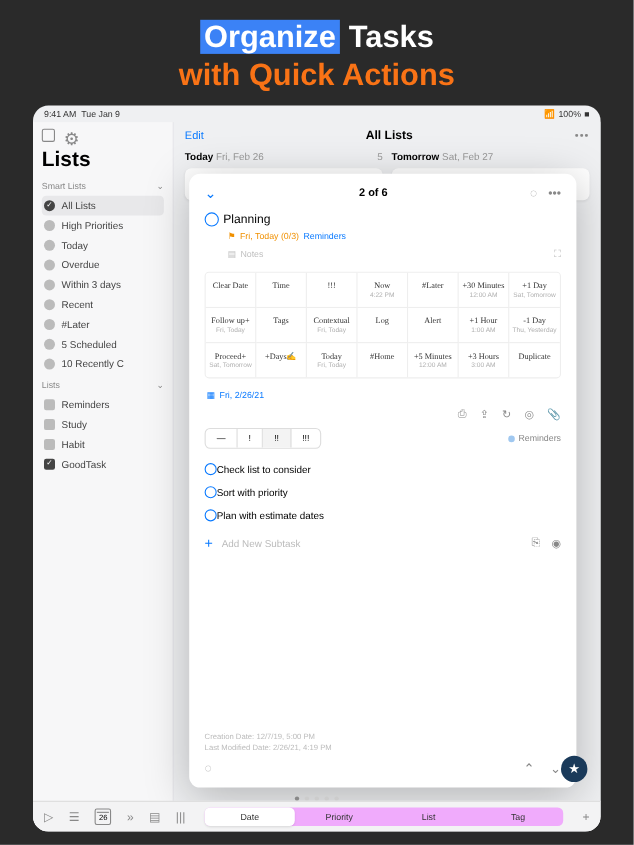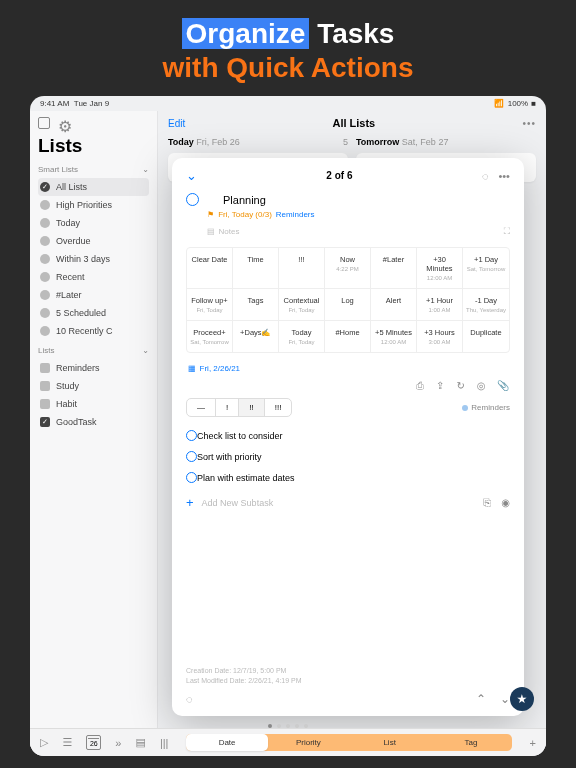--- a/index.html
+++ b/index.html
@@ -38,35 +38,35 @@
 .bubble{width:10px;height:10px;border:1.5px solid #bbb;border-radius:50%;margin-top:2px;}
 .card-body{flex:1;}
 .card-title{font-size:9px;font-weight:500;}
 .card-meta{font-size:7px;color:#aaa;}
 .card-meta .tag{color:#e77;}
 .modal{position:absolute;top:62px;left:142px;right:22px;bottom:40px;background:#fff;border-radius:10px;box-shadow:0 8px 40px rgba(0,0,0,0.25);padding:10px 14px;display:flex;flex-direction:column;overflow:hidden;}
 .m-head{display:flex;justify-content:space-between;align-items:center;margin-bottom:10px;}
 .chev{color:#0a7aff;font-size:13px;}
 .m-title{font-size:10px;font-weight:600;}
 .m-head-r{display:flex;gap:10px;color:#888;font-size:11px;}
-.task-row{display:flex;align-items:center;gap:24px;}
+.task-row{display:flex;align-items:center;gap:4px;}
 .ring{width:13px;height:13px;border:1.5px solid #0a7aff;border-radius:50%;}
 .task-name{font-size:11px;font-weight:500;}
 .task-sub{font-size:8px;margin:4px 0 4px 21px;display:flex;gap:4px;align-items:center;}
 .ts-icon{color:#f09000;}
 .ts-date{color:#f09000;}
 .ts-rem{color:#0a7aff;}
 .notes-row{display:flex;justify-content:space-between;align-items:center;margin:3px 0 6px 21px;}
 .notes{font-size:8px;color:#c0c0c0;display:flex;gap:4px;align-items:center;}
 .expand{color:#bbb;font-size:9px;}
 .qa-grid{display:grid;grid-template-columns:repeat(7,1fr);border:1px solid #eee;border-radius:4px;margin:4px 0 6px;}
 .qa{border-right:1px solid #eee;border-bottom:1px solid #eee;padding:7px 2px;text-align:center;}
 .qa:nth-child(7n){border-right:none;}
 .qa.row3{border-bottom:none;}
-.qa-lbl{font-size:7.5px;color:#333;}
+.qa-lbl{font-size:7.5px;color:#333;font-family:Liberation Serif, serif;}
 .qa-sub{font-size:6px;color:#b0b0b0;margin-top:2px;}
 .due-row{font-size:8px;color:#0a7aff;margin:5px 0 5px 2px;display:flex;gap:4px;align-items:center;}
 .ar-icons{display:flex;gap:12px;justify-content:flex-end;margin:2px 0 6px;color:#888;font-size:10px;}
 .pri-row{display:flex;justify-content:space-between;align-items:center;margin-bottom:6px;}
 .pri-seg{display:flex;border:1px solid #ddd;border-radius:5px;overflow:hidden;}
 .pseg{padding:4px 10px;font-size:8px;border-right:1px solid #ddd;}
 .pseg:last-child{border-right:none;}
 .pseg.act{background:#f3f3f3;}
 .reminders-tag{font-size:8px;color:#888;display:flex;gap:3px;align-items:center;}
 .rem-dot{width:6px;height:6px;background:#a0c8f0;border-radius:50%;}
@@ -83,21 +83,21 @@
 .m-nav{display:flex;gap:14px;color:#888;font-size:12px;}
 .pager{position:absolute;bottom:28px;left:50%;transform:translateX(-50%);display:flex;gap:5px;}
 .pdot{width:4px;height:4px;border-radius:50%;background:#ccc;}
 .pdot.act{background:#888;}
 .fab{position:absolute;bottom:45px;right:12px;width:24px;height:24px;background:#1a3a5a;border-radius:50%;color:#fff;text-align:center;line-height:24px;font-size:12px;}
 .toolbar{position:absolute;bottom:0;left:0;right:0;height:28px;background:#f3f3f4;border-top:1px solid #ddd;display:flex;align-items:center;padding:0 10px;gap:14px;}
 .tb-icon{color:#888;font-size:11px;}
 .tb-cal{width:15px;height:15px;border:1px solid #888;border-radius:2px;font-size:7px;display:flex;align-items:center;justify-content:center;position:relative;}
 .tb-cal::before{content:'';position:absolute;top:2px;left:1px;right:1px;height:1px;background:#888;}
 .tb-cal-num{margin-top:2px;}
-.tb-seg{flex:1;display:flex;background:#fdba74;border-radius:5px;margin:0 4px;}
+.tb-seg{flex:1;display:flex;background:#f0abfc;border-radius:5px;margin:0 4px;}
 .tbs{flex:1;text-align:center;font-size:8px;padding:4px 0;color:#333;}
 .tbs.act{background:#fff;border-radius:5px;box-shadow:0 1px 2px rgba(0,0,0,0.1);}
 </style>
 </head>
 <body>
 
 <div class="hero">
   <div class="hero-line1"><span class="hl">Organize</span> <span>Tasks</span></div>
   <div class="hero-line2">with Quick Actions</div>
 </div>

